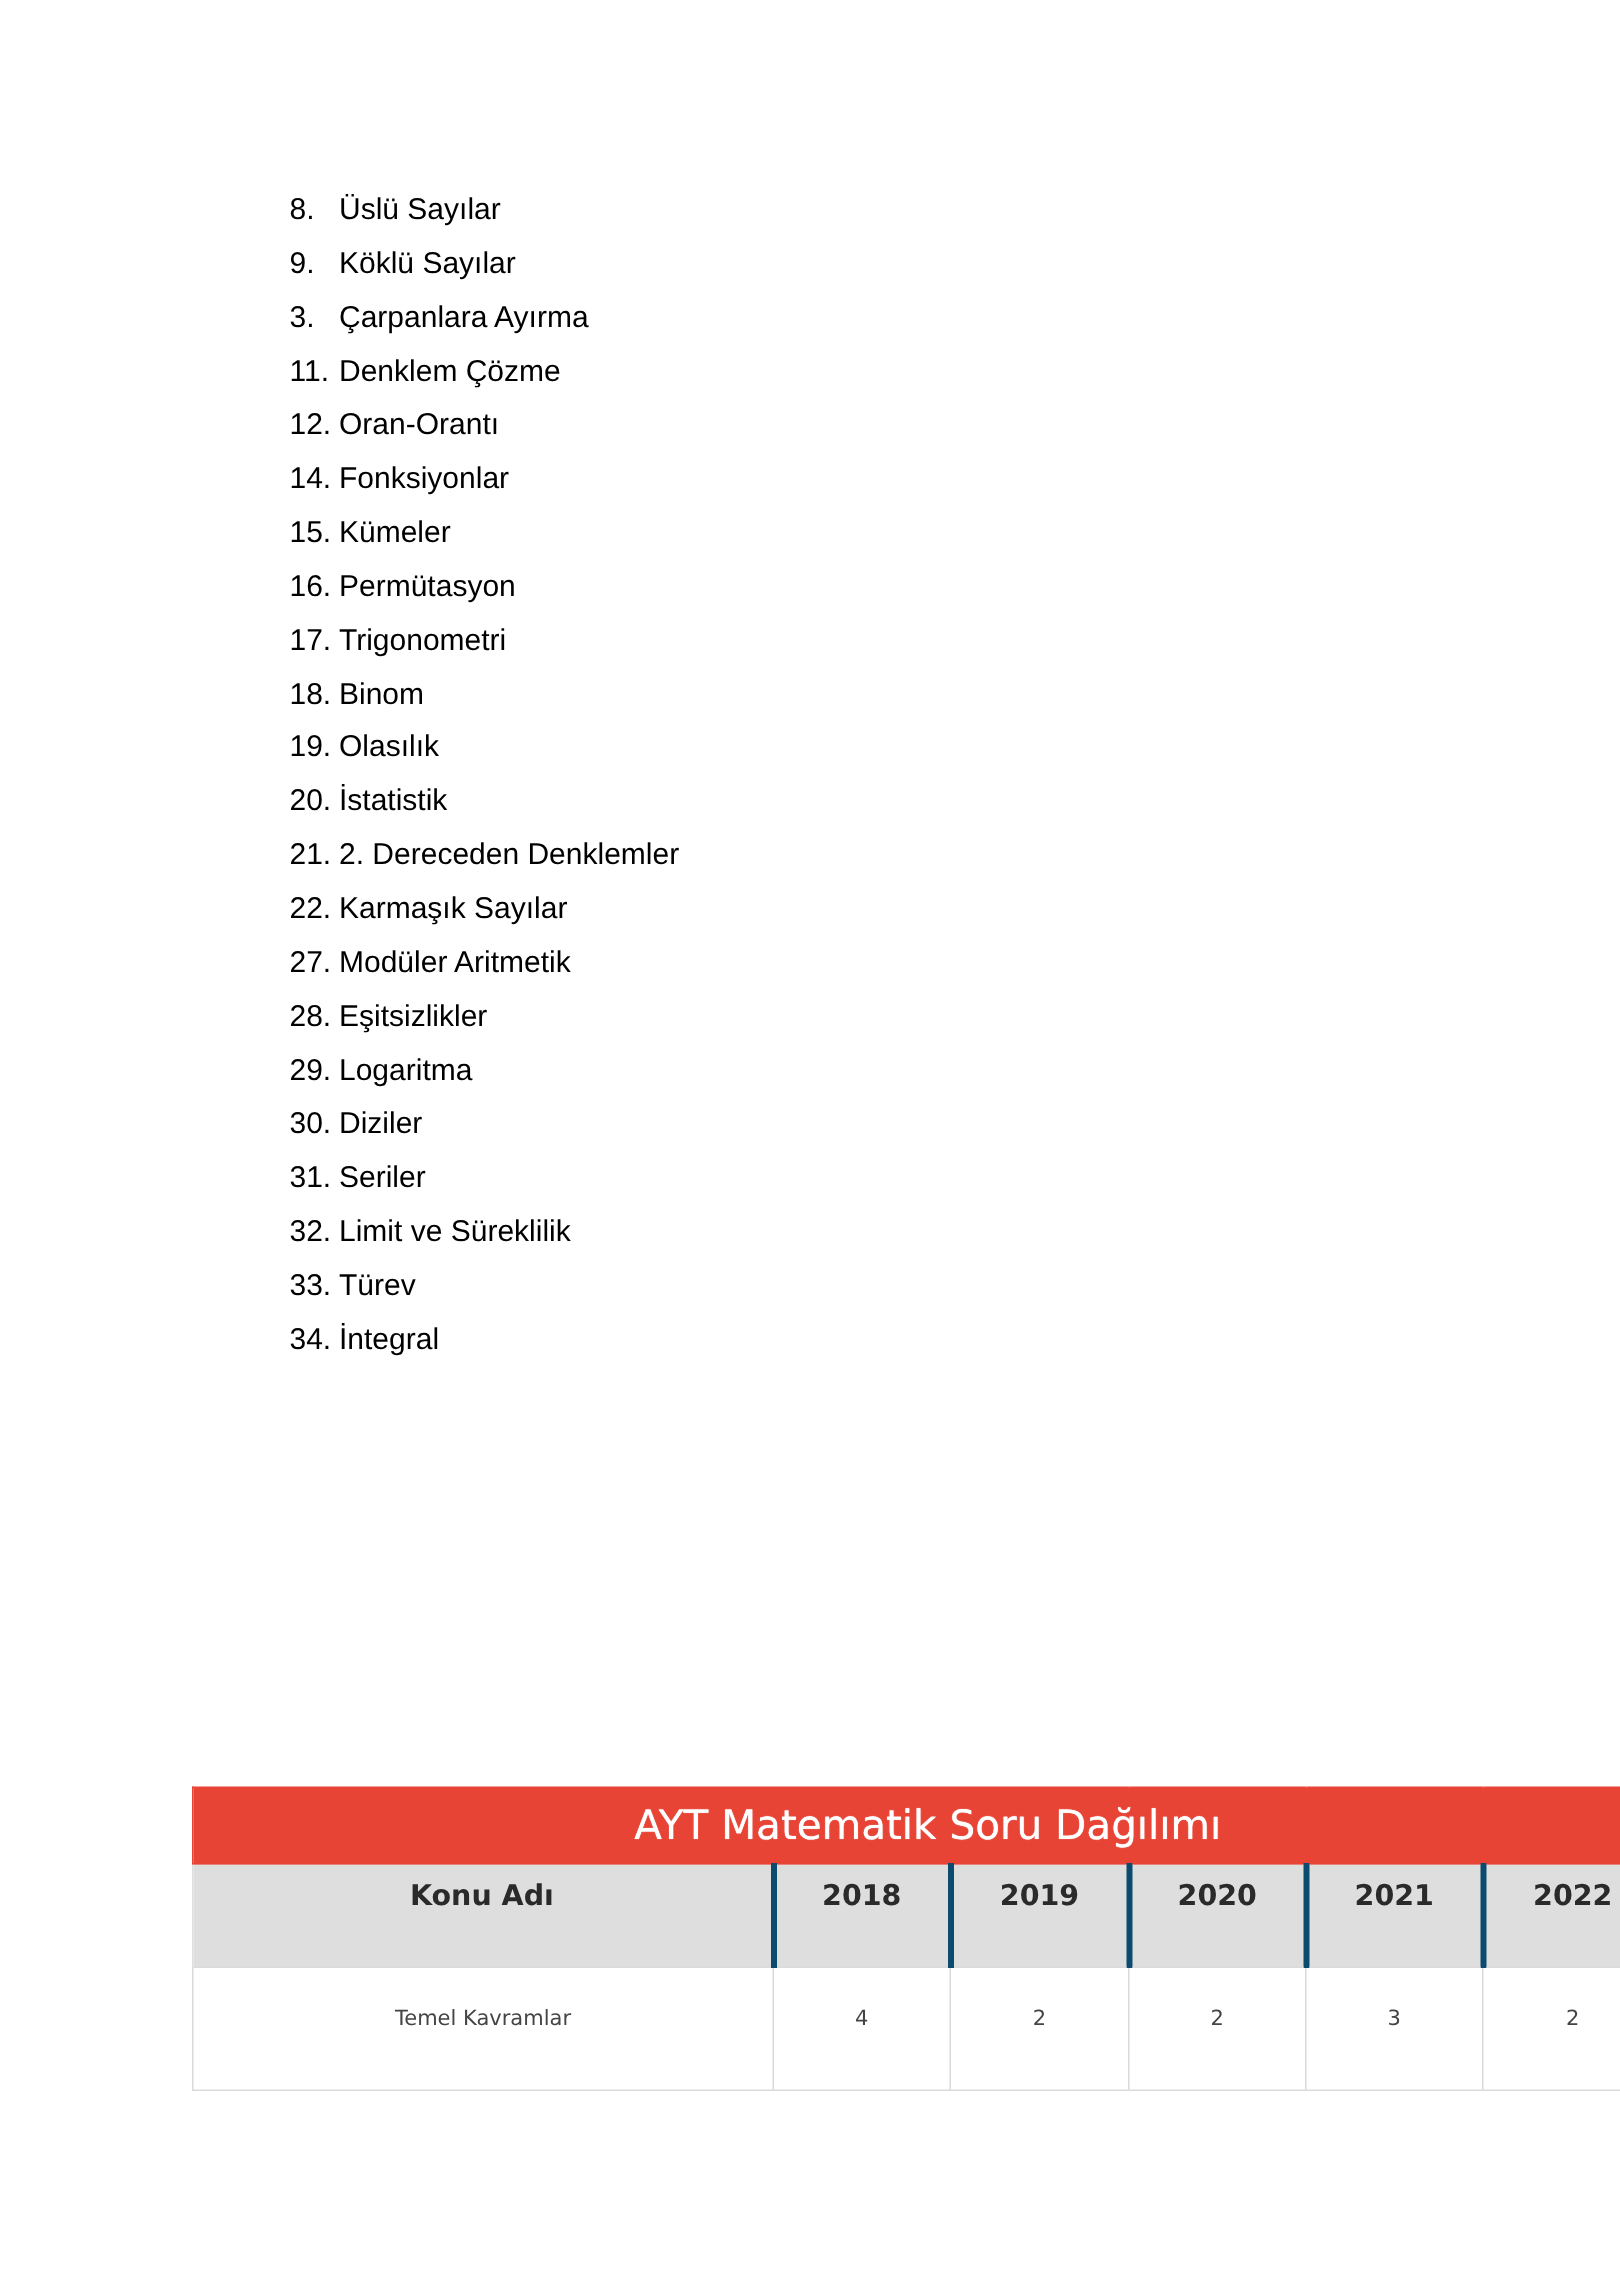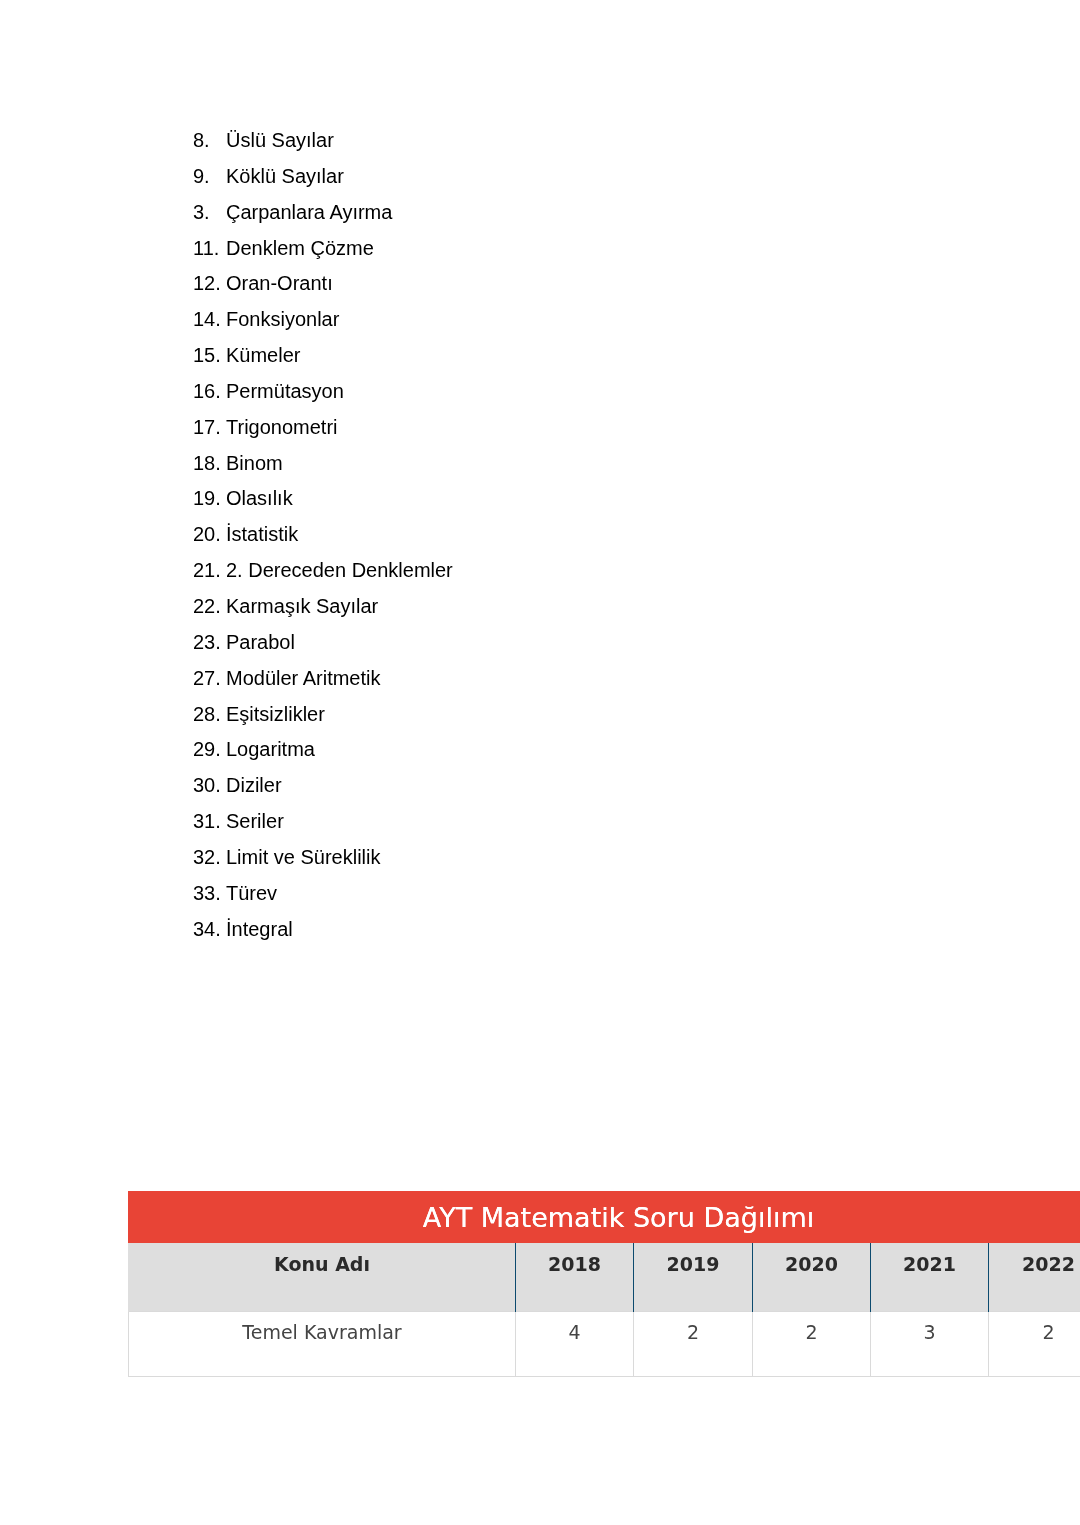--- a/index.html
+++ b/index.html
@@ -63,29 +63,29 @@
   }
   .head-row th {
     background: #DEDEDE;
     color: #2a2a2a;
     font-size: 19px;
     font-weight: bold;
     height: 58px;
     vertical-align: top;
     padding-top: 10px;
     border-left: 1px solid #DEDEDE;
-    border-right: 1px solid #0c4a6e;
+    border-right: 4px solid #0c4a6e;
   }
   .data-row td {
     background: #ffffff;
     color: #444444;
-    font-size: 19px;
+    font-size: 14px;
     height: 55px;
     vertical-align: top;
-    padding-top: 9px;
+    padding-top: 26px;
     border: 1px solid #DADADA;
   }
   .data-row td.topic-cell { color: #444444; }
 </style>
 </head>
 <body>
 
 <ol class="topic-list">
   <li class="topic-item">
       <span class="topic-num">8.</span>
@@ -135,24 +135,20 @@
       <span class="topic-num">20.</span>
       <span>İstatistik</span>
     </li>
   <li class="topic-item">
       <span class="topic-num">21.</span>
       <span>2. Dereceden Denklemler</span>
     </li>
   <li class="topic-item">
       <span class="topic-num">22.</span>
       <span>Karmaşık Sayılar</span>
-    </li>
-  <li class="topic-item">
-      <span class="topic-num">23.</span>
-      <span>Parabol</span>
     </li>
   <li class="topic-item">
       <span class="topic-num">27.</span>
       <span>Modüler Aritmetik</span>
     </li>
   <li class="topic-item">
       <span class="topic-num">28.</span>
       <span>Eşitsizlikler</span>
     </li>
   <li class="topic-item bold">

